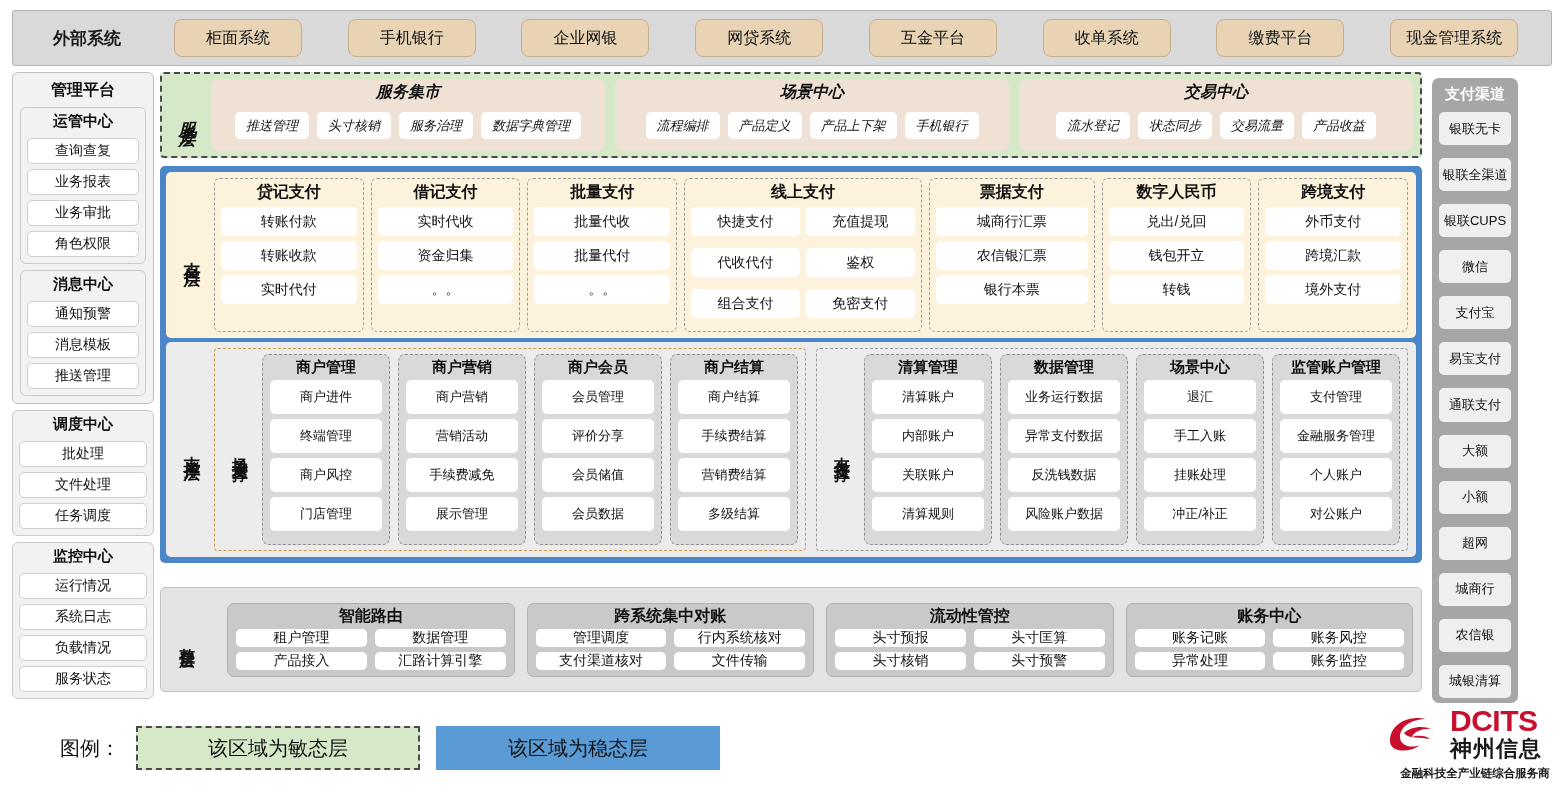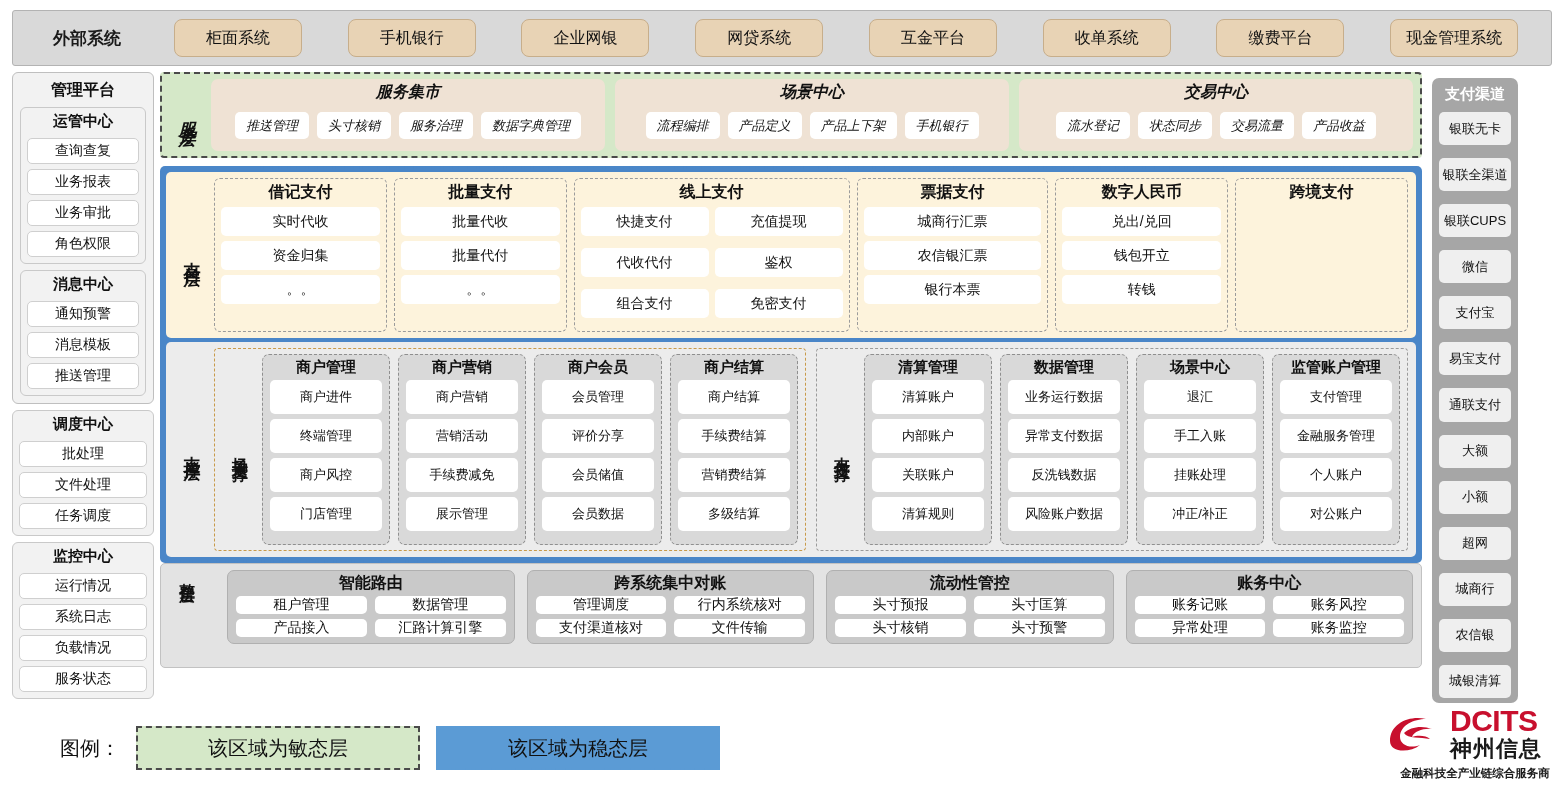--- a/index.html
+++ b/index.html
@@ -130,22 +130,22 @@
   .sup-col-title { font-size: 15px; font-weight: bold; text-align: center; color: #111; margin-bottom: 3px; }
   .sup-items { display: flex; flex-direction: column; gap: 5px; flex: 1; }
   .sup-item {
     background: #fff; border-radius: 5px; flex: 1;
     display: flex; align-items: center; justify-content: center;
     font-size: 13px; color: #111; white-space: nowrap;
   }
 
   
   .int-layer {
-    margin-top: 0; background: #e3e3e3; border: 1px solid #c2c2c2; border-radius: 5px;
-    padding: 6px 8px; display: flex; align-items: flex-start; gap: 22px; height: 105px;
+    margin-top: 24px; background: #e3e3e3; border: 1px solid #c2c2c2; border-radius: 5px;
+    padding: 6px 8px; display: flex; align-items: center; gap: 22px; height: 105px;
   }
   .int-groups { display: flex; flex: 1; gap: 12px; }
   .int-group {
     flex: 1; background: #c9c9c9; border: 1px solid #b0b0b0; border-radius: 7px;
     padding: 2px 8px 6px; display: flex; flex-direction: column;
   }
   .int-group-title { font-size: 16px; font-weight: bold; text-align: center; color: #111; margin-bottom: 2px; }
   .int-items { display: grid; grid-template-columns: 1fr 1fr; gap: 5px 8px; flex: 1; }
   .int-item {
     background: #fff; border-radius: 5px;
@@ -276,20 +276,28 @@
           </div>
         </div>
     </div>
 
     <div class="stable-wrap">
 
       <div class="pay-layer">
         <div class="layer-label">支付层</div>
         <div class="pay-cols" id="pay-cols">
             <div class="pay-col" style="flex: 1 1 0%;">
+              <div class="pay-col-title">贷记支付</div>
+              <div class="pay-items">
+                <div class="pay-item">转账付款</div>
+                <div class="pay-item">转账收款</div>
+                <div class="pay-item">实时代付</div>
+              </div>
+            </div>
+            <div class="pay-col" style="flex: 1 1 0%;">
               <div class="pay-col-title">借记支付</div>
               <div class="pay-items">
                 <div class="pay-item">实时代收</div>
                 <div class="pay-item">资金归集</div>
                 <div class="pay-item">。。</div>
               </div>
             </div>
             <div class="pay-col" style="flex: 1 1 0%;">
               <div class="pay-col-title">批量支付</div>
               <div class="pay-items">
@@ -320,20 +328,25 @@
             <div class="pay-col" style="flex: 1 1 0%;">
               <div class="pay-col-title">数字人民币</div>
               <div class="pay-items">
                 <div class="pay-item">兑出/兑回</div>
                 <div class="pay-item">钱包开立</div>
                 <div class="pay-item">转钱</div>
               </div>
             </div>
             <div class="pay-col" style="flex: 1 1 0%;">
               <div class="pay-col-title">跨境支付</div>
+              <div class="pay-items">
+                <div class="pay-item">外币支付</div>
+                <div class="pay-item">跨境汇款</div>
+                <div class="pay-item">境外支付</div>
+              </div>
             </div>
           </div>
       </div>
 
       <div class="sup-layer">
         <div class="layer-label">支撑层</div>
         <div class="sup-halves" id="sup-halves">
             <div class="sup-half">
               <div class="layer-label small">场景支撑</div>
               <div class="sup-cols">

